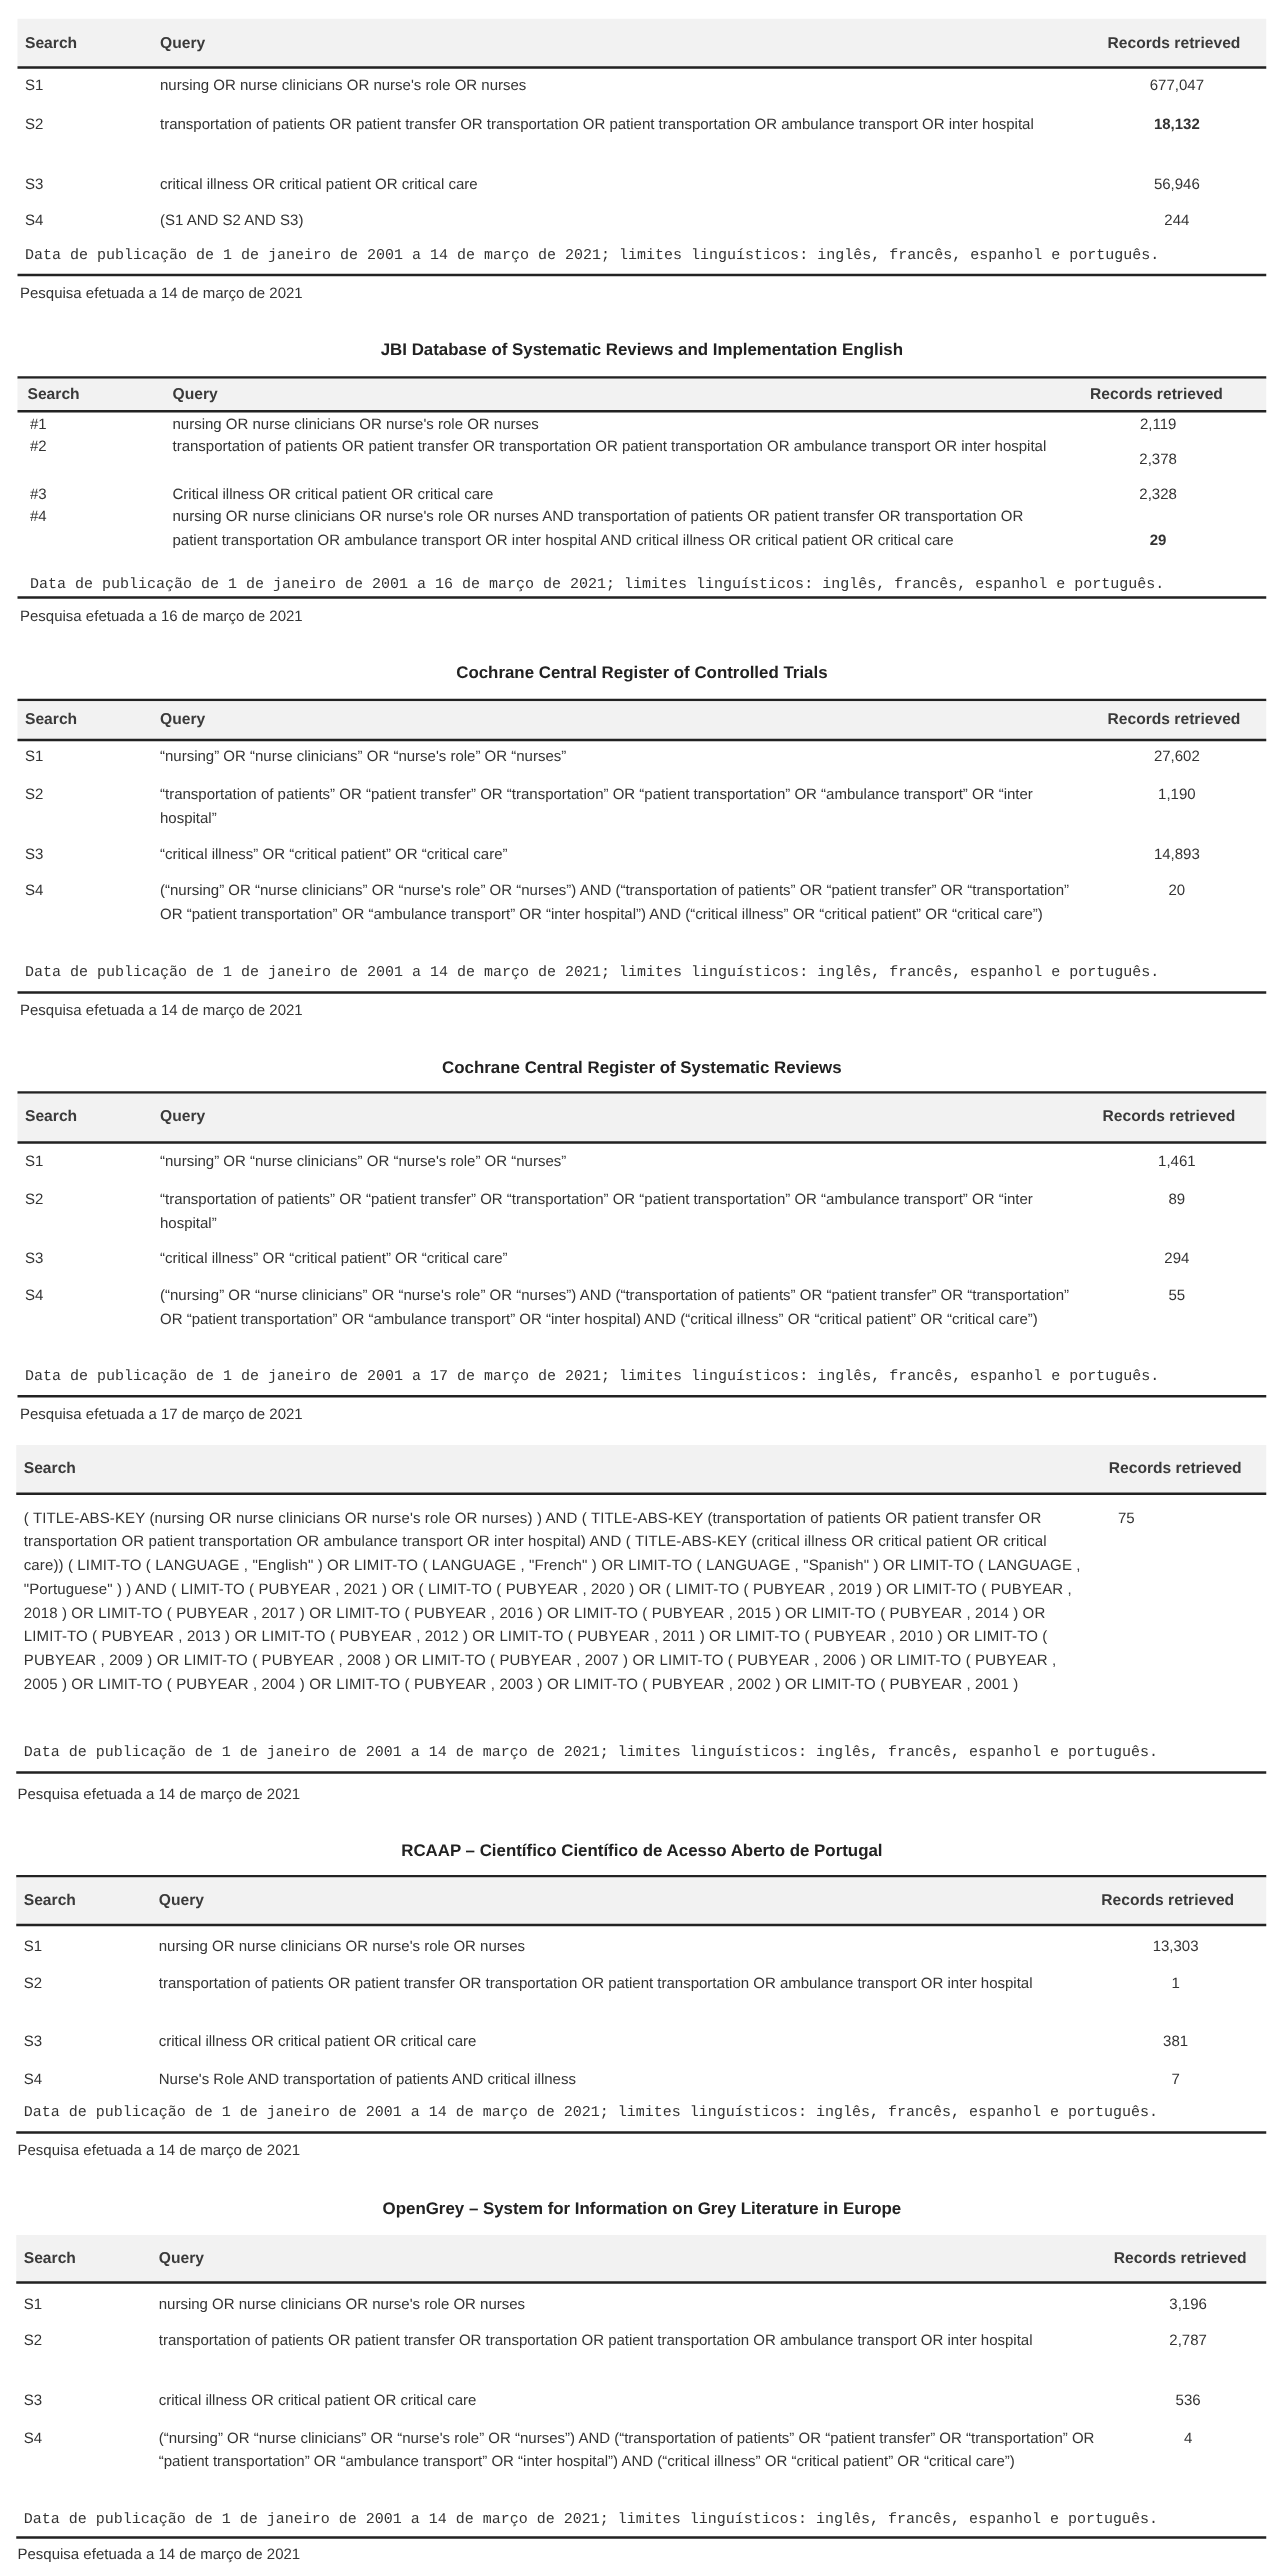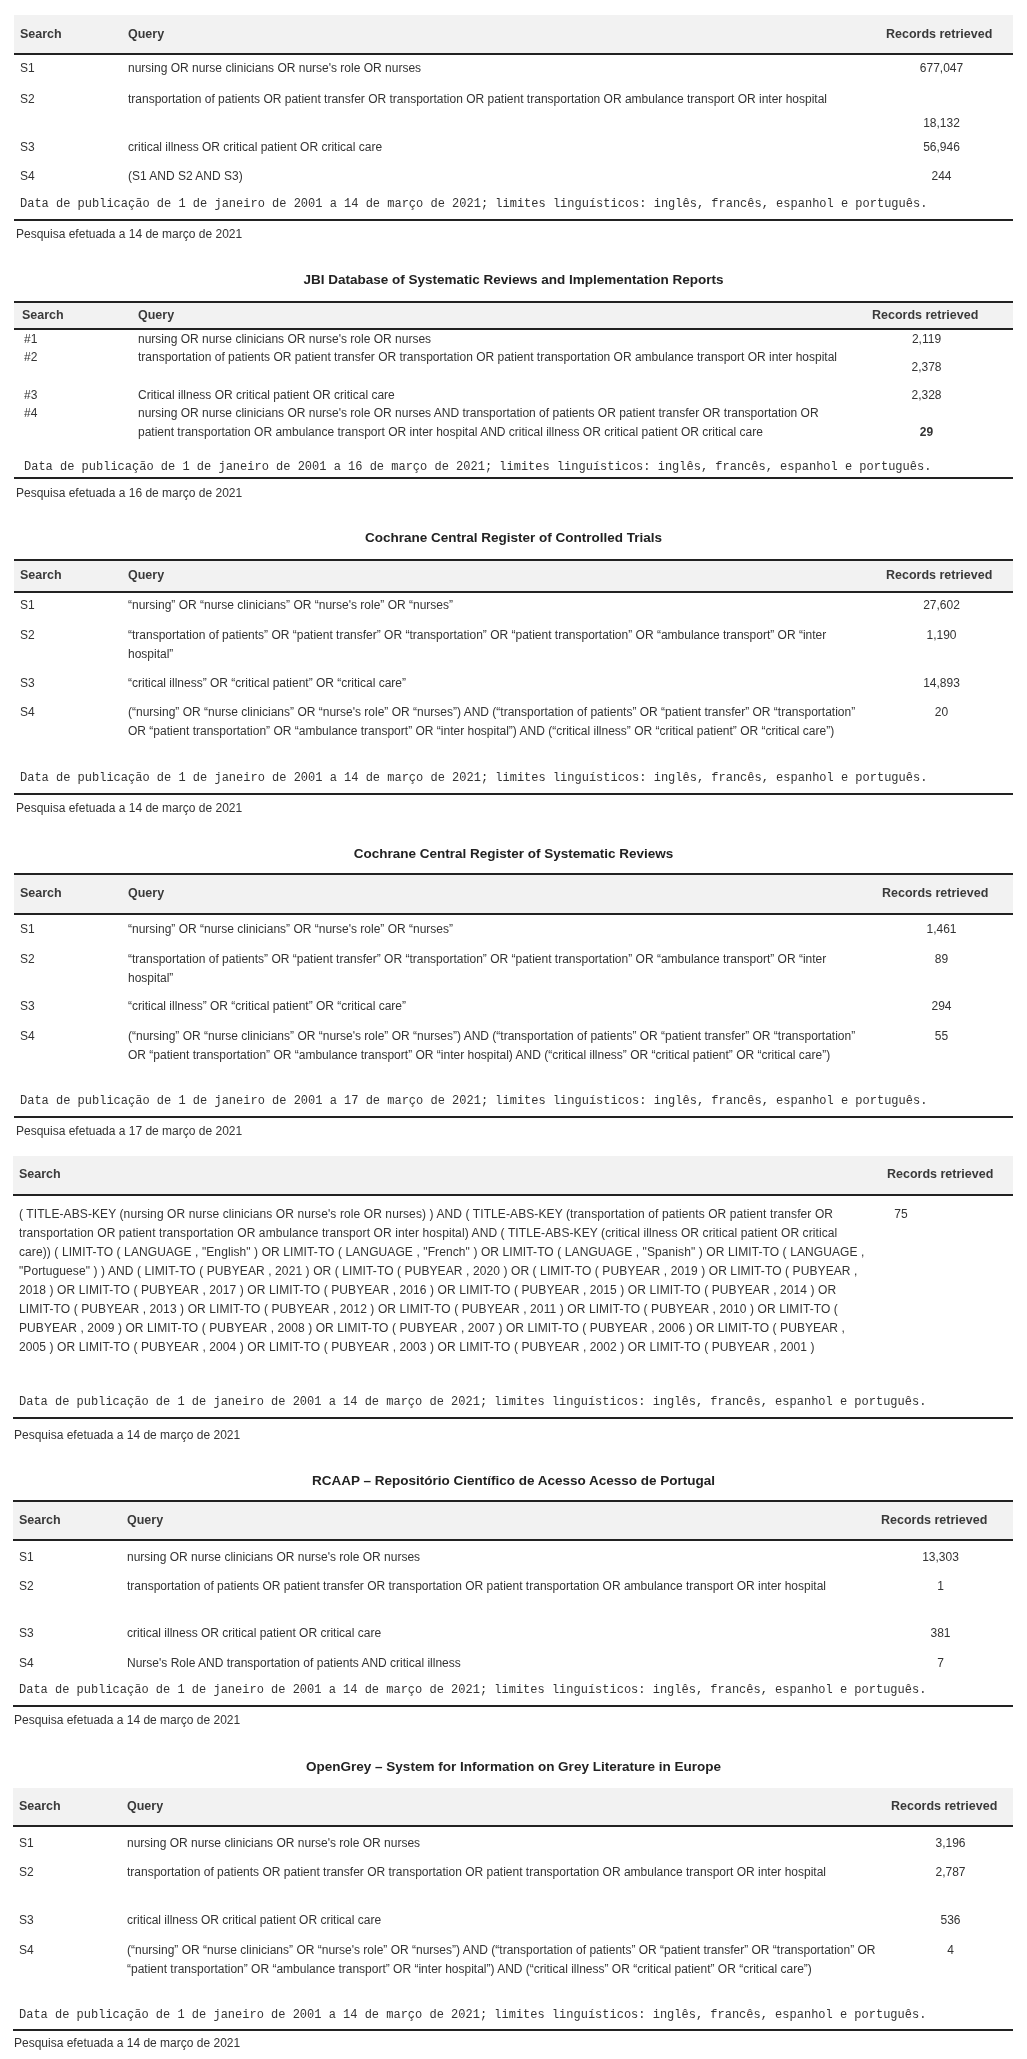--- a/index.html
+++ b/index.html
@@ -46,40 +46,40 @@
   </div>
   <div class="tbl" style="top:59px;">
     <div class="row" style="top:0;">
       <span class="c1">S1</span>
       <span class="c2">nursing OR nurse clinicians OR nurse's role OR nurses</span>
       <span class="c3">677,047</span>
     </div>
     <div class="row" style="top:31px;">
       <span class="c1">S2</span>
       <span class="c2">transportation of patients OR patient transfer OR transportation OR patient transportation OR ambulance transport OR inter hospital</span>
-      <span class="c3" style="top:24px;">18,132</span>
+      <span class="c3" style="top:0;font-weight:bold;">18,132</span>
     </div>
     <div class="row" style="top:79px;">
       <span class="c1">S3</span>
       <span class="c2">critical illness OR critical patient OR critical care</span>
       <span class="c3">56,946</span>
     </div>
     <div class="row" style="top:108px;">
       <span class="c1">S4</span>
       <span class="c2">(S1 AND S2 AND S3)</span>
       <span class="c3">244</span>
     </div>
     <div class="note" style="top:138px;">Data de publicação de 1 de janeiro de 2001 a 14 de março de 2021; limites linguísticos: inglês, francês, espanhol e português.</div>
     <div class="bottom-line" style="top:160px;"></div>
   </div>
   <div class="pesq" style="left:16px;top:227px;">Pesquisa efetuada a 14 de março de 2021</div>
 </div>
 
 <div class="section" style="top:0;">
-  <div class="title" style="top:272px;">JBI Database of Systematic Reviews and Implementation Reports</div>
+  <div class="title" style="top:272px;">JBI Database of Systematic Reviews and Implementation English</div>
   <div class="tbl top-border" style="top:301px;">
     <div class="hdr" style="height:25px;">
       <span class="c1" style="left:8px;top:5px;">Search</span>
       <span class="c2" style="left:124px;top:5px;">Query</span>
       <span class="c3" style="left:858px;top:5px;">Records retrieved</span>
     </div>
   </div>
   <div class="tbl" style="top:330px;">
     <div class="row" style="top:0;">
       <span class="c1" style="left:10px;">#1</span>
@@ -191,21 +191,21 @@
     <div class="row" style="top:0;">
       <span class="c3" style="left:868px;width:40px;">75</span>
     </div>
     <div class="note" style="top:190px;">Data de publicação de 1 de janeiro de 2001 a 14 de março de 2021; limites linguísticos: inglês, francês, espanhol e português.</div>
     <div class="bottom-line" style="top:212px;width:1000px;"></div>
   </div>
   <div class="pesq" style="left:14px;top:1428px;">Pesquisa efetuada a 14 de março de 2021</div>
 </div>
 
 <div class="section" style="top:0;">
-  <div class="title" style="top:1473px;">RCAAP – Repositório Científico de Acesso Acesso de Portugal</div>
+  <div class="title" style="top:1473px;">RCAAP – Científico Científico de Acesso Aberto de Portugal</div>
   <div class="tbl top-border" style="top:1500px;left:13px;width:1000px;">
     <div class="hdr" style="height:37px;">
       <span class="c1" style="left:6px;top:11px;">Search</span>
       <span class="c2" style="left:114px;top:11px;">Query</span>
       <span class="c3" style="left:868px;top:11px;">Records retrieved</span>
     </div>
   </div>
   <div class="tbl" style="top:1548px;left:13px;width:1000px;">
     <div class="row" style="top:0;">
       <span class="c1">S1</span>

